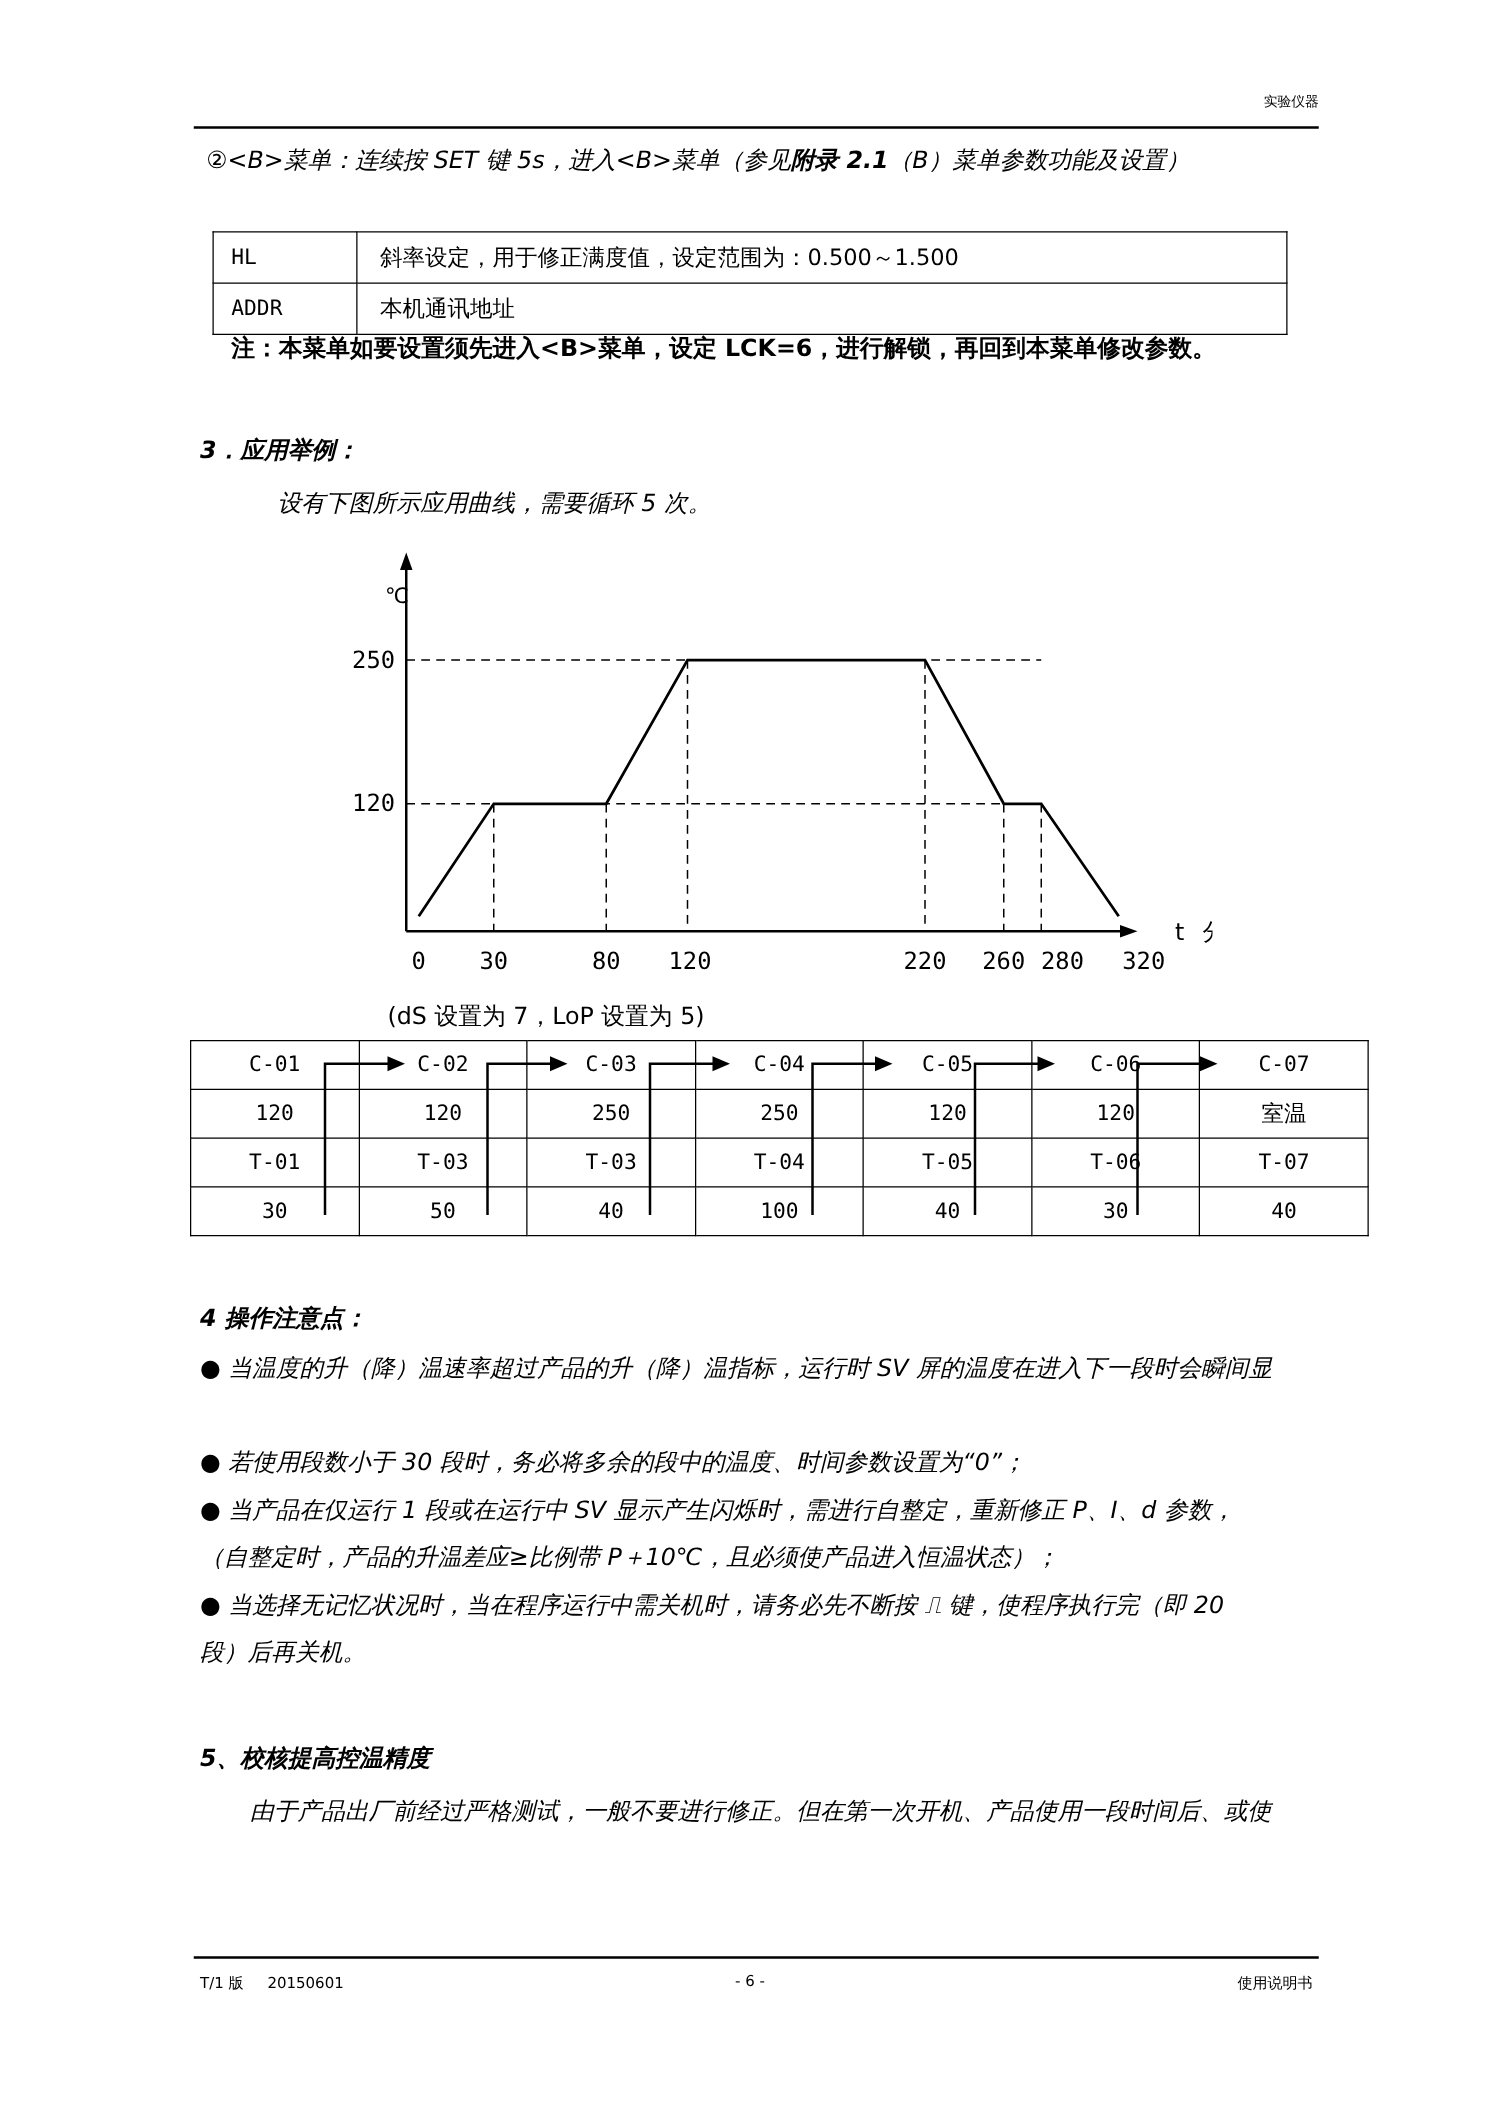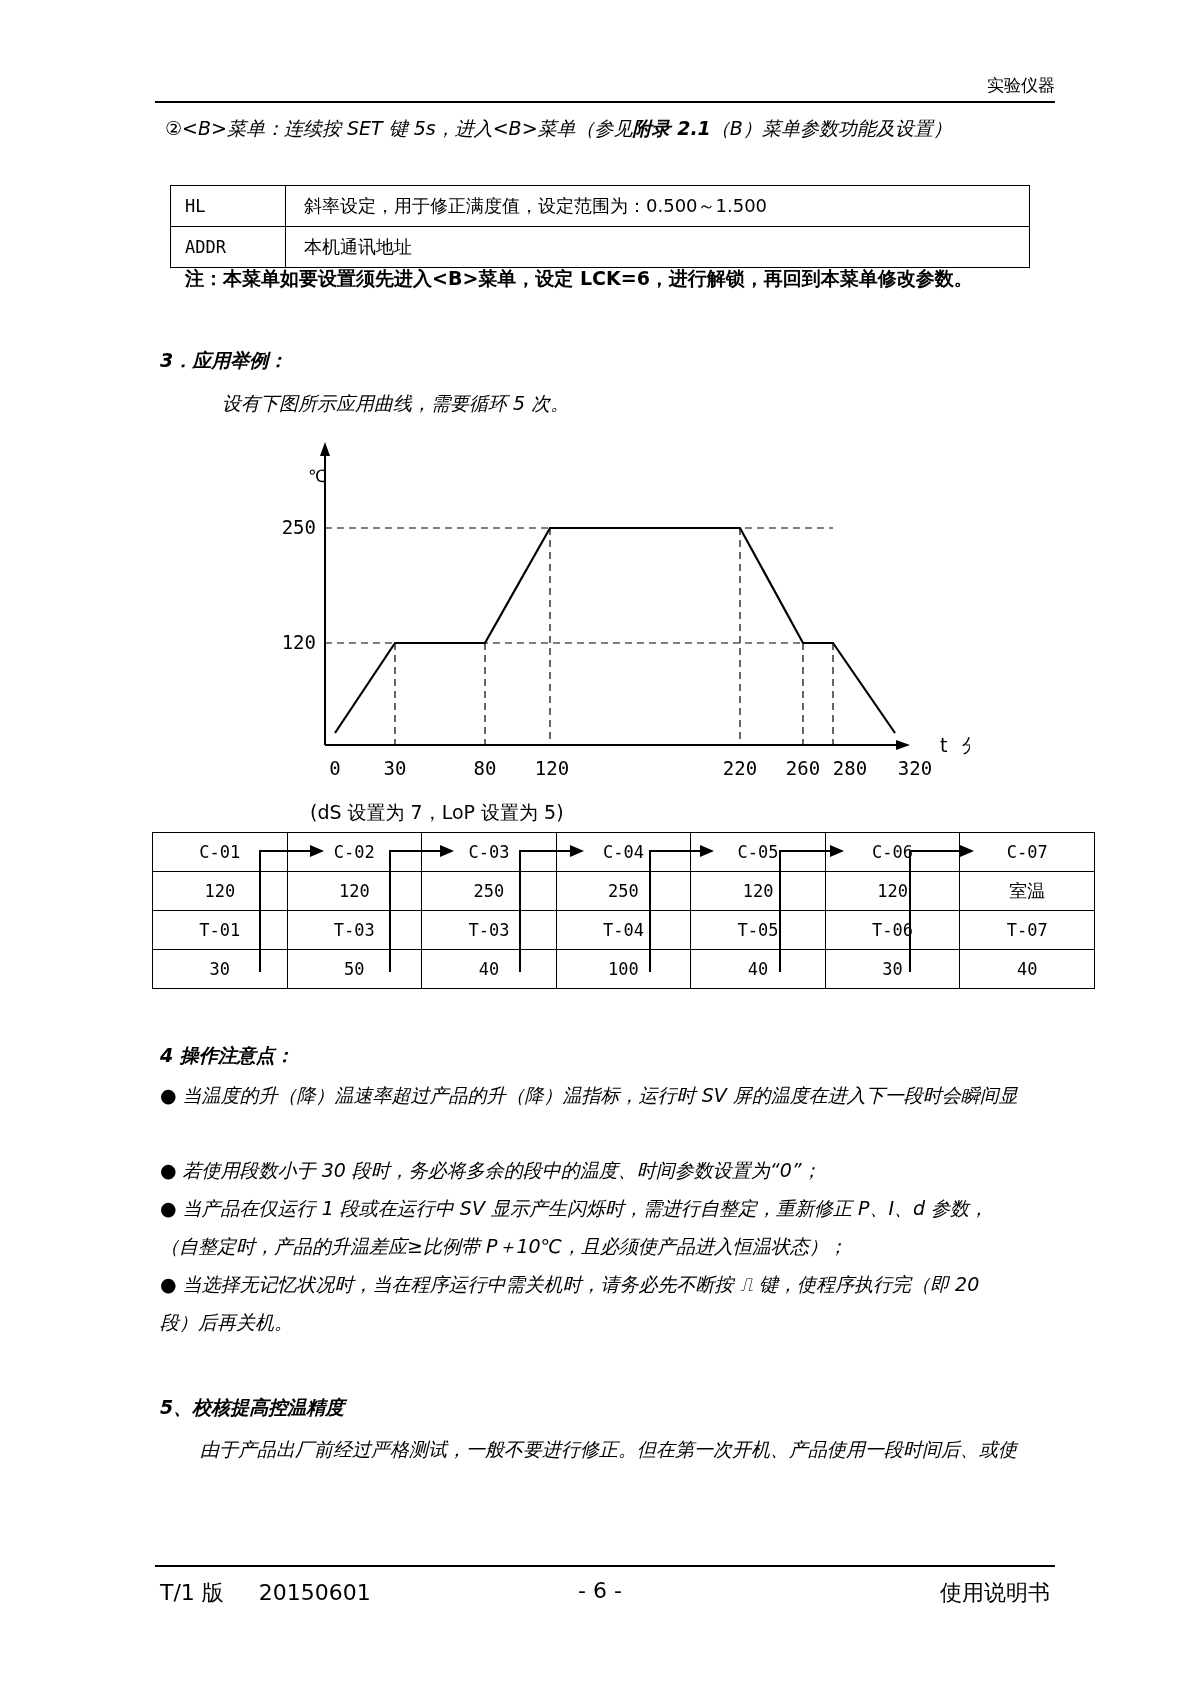--- a/index.html
+++ b/index.html
@@ -21,21 +21,21 @@
     box-sizing: border-box;
     padding: 0;
   }
   
   .header {
     position: absolute;
     left: 155px;
     top: 74px;
     width: 900px;
     text-align: right;
-    font-size: 17px;
+    font-size: 11px;
     font-family: "DejaVu Sans", sans-serif;
   }
   .header-rule {
     position: absolute;
     left: 155px;
     top: 101px;
     width: 900px;
     height: 2px;
     background: #000000;
   }
@@ -119,21 +119,21 @@
     position: absolute;
     left: 155px;
     top: 1565px;
     width: 900px;
     height: 2px;
     background: #000000;
   }
   .footer {
     position: absolute;
     top: 1578px;
-    font-size: 22px;
+    font-size: 12px;
     font-family: "DejaVu Sans", sans-serif;
   }
   .footer.left { left: 160px; }
   .footer.center { left: 0; width: 1200px; text-align: center; }
   .footer.right { right: 150px; }
 </style>
 </head>
 <body>
 
 <div class="page">

